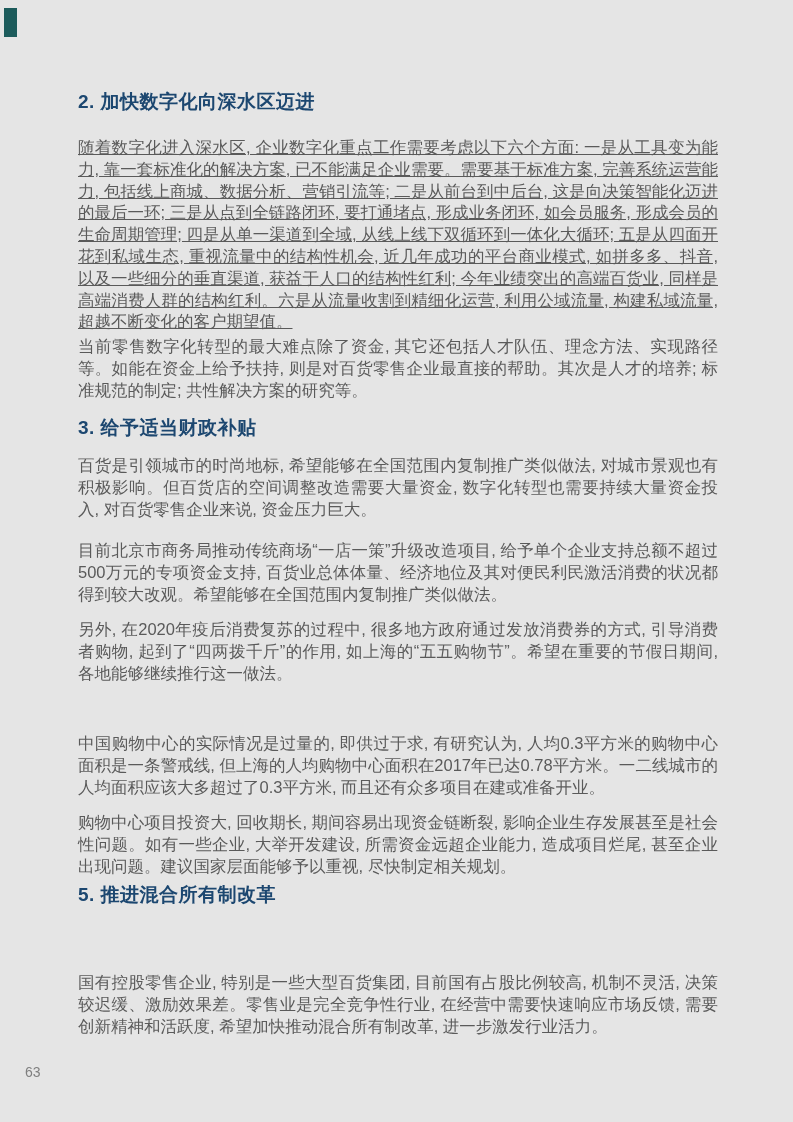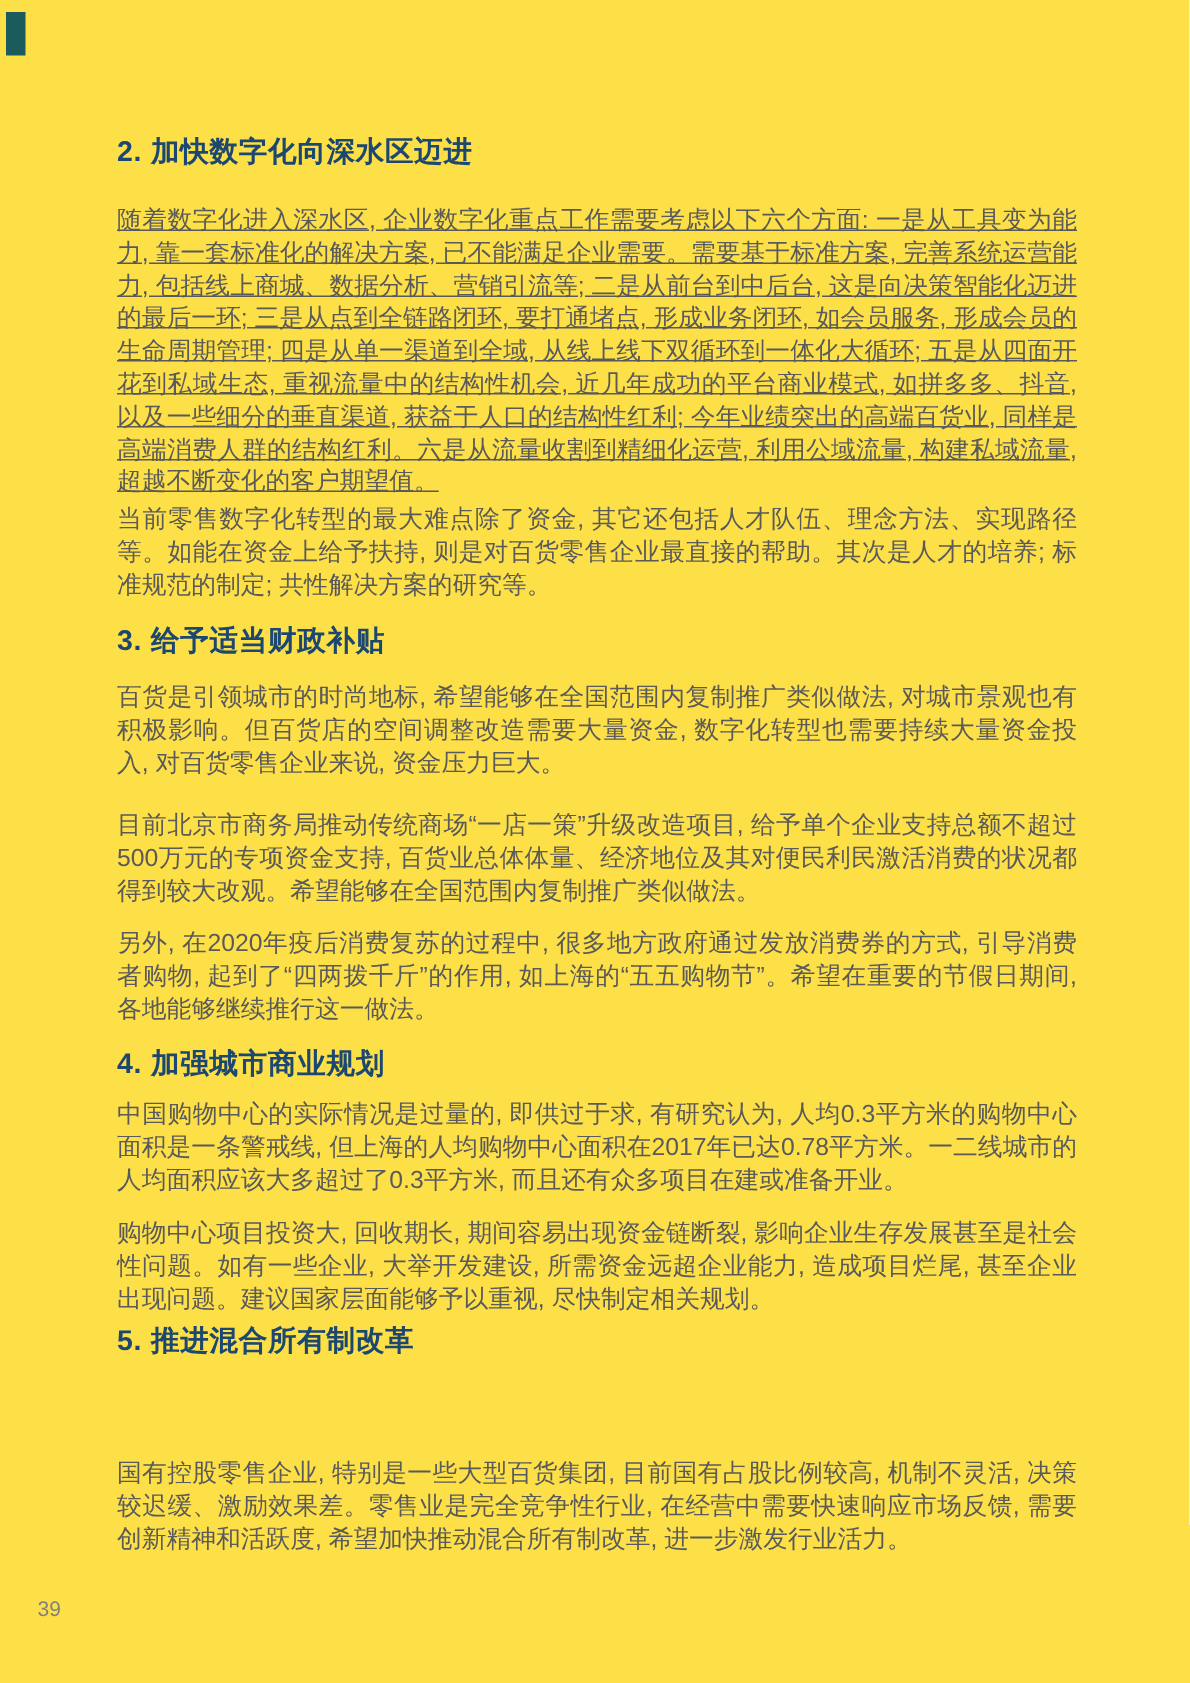--- a/index.html
+++ b/index.html
@@ -1,20 +1,20 @@
 <!DOCTYPE html>
 <html lang="zh"><head>
 <meta charset="utf-8">
 <style>
   html, body { margin: 0; padding: 0; background: #ffffff; }
   .page {
     position: relative;
     width: 793px;
     height: 1122px;
-    background: #fde047;
+    background: #e5e5e5;
     overflow: hidden;
     font-family: "Liberation Sans", "DejaVu Sans", sans-serif;
   }
   .corner {
     position: absolute;
     left: 4px;
     top: 8px;
     width: 13px;
     height: 29px;
     background: #1c5b5b;
@@ -70,21 +70,20 @@
 
   <h2 class="h h1">2. 加快数字化向深水区迈进</h2>
   <p class="p p1">随着数字化进入深水区, 企业数字化重点工作需要考虑以下六个方面: 一是从工具变为能力, 靠一套标准化的解决方案, 已不能满足企业需要。需要基于标准方案, 完善系统运营能力, 包括线上商城、数据分析、营销引流等; 二是从前台到中后台, 这是向决策智能化迈进的最后一环; 三是从点到全链路闭环, 要打通堵点, 形成业务闭环, 如会员服务, 形成会员的生命周期管理; 四是从单一渠道到全域, 从线上线下双循环到一体化大循环; 五是从四面开花到私域生态, 重视流量中的结构性机会, 近几年成功的平台商业模式, 如拼多多、抖音, 以及一些细分的垂直渠道, 获益于人口的结构性红利; 今年业绩突出的高端百货业, 同样是高端消费人群的结构红利。六是从流量收割到精细化运营, 利用公域流量, 构建私域流量, 超越不断变化的客户期望值。</p>
   <p class="p p2">当前零售数字化转型的最大难点除了资金, 其它还包括人才队伍、理念方法、实现路径等。如能在资金上给予扶持, 则是对百货零售企业最直接的帮助。其次是人才的培养; 标准规范的制定; 共性解决方案的研究等。</p>
 
   <h2 class="h h2">3. 给予适当财政补贴</h2>
   <p class="p p3">百货是引领城市的时尚地标, 希望能够在全国范围内复制推广类似做法, 对城市景观也有积极影响。但百货店的空间调整改造需要大量资金, 数字化转型也需要持续大量资金投入, 对百货零售企业来说, 资金压力巨大。</p>
   <p class="p p4">目前北京市商务局推动传统商场“一店一策”升级改造项目, 给予单个企业支持总额不超过500万元的专项资金支持, 百货业总体体量、经济地位及其对便民利民激活消费的状况都得到较大改观。希望能够在全国范围内复制推广类似做法。</p>
   <p class="p p5">另外, 在2020年疫后消费复苏的过程中, 很多地方政府通过发放消费券的方式, 引导消费者购物, 起到了“四两拨千斤”的作用, 如上海的“五五购物节”。希望在重要的节假日期间, 各地能够继续推行这一做法。</p>
 
-  <h2 class="h h3">4. 加强城市商业规划</h2>
   <p class="p p6">中国购物中心的实际情况是过量的, 即供过于求, 有研究认为, 人均0.3平方米的购物中心面积是一条警戒线, 但上海的人均购物中心面积在2017年已达0.78平方米。一二线城市的人均面积应该大多超过了0.3平方米, 而且还有众多项目在建或准备开业。</p>
   <p class="p p7">购物中心项目投资大, 回收期长, 期间容易出现资金链断裂, 影响企业生存发展甚至是社会性问题。如有一些企业, 大举开发建设, 所需资金远超企业能力, 造成项目烂尾, 甚至企业出现问题。建议国家层面能够予以重视, 尽快制定相关规划。</p>
 
   <h2 class="h h4">5. 推进混合所有制改革</h2>
   <p class="p p9">国有控股零售企业, 特别是一些大型百货集团, 目前国有占股比例较高, 机制不灵活, 决策较迟缓、激励效果差。零售业是完全竞争性行业, 在经营中需要快速响应市场反馈, 需要创新精神和活跃度, 希望加快推动混合所有制改革, 进一步激发行业活力。</p>
 
-  <div class="pagenum">39</div>
+  <div class="pagenum">63</div>
 </div>
 
 </body></html>

